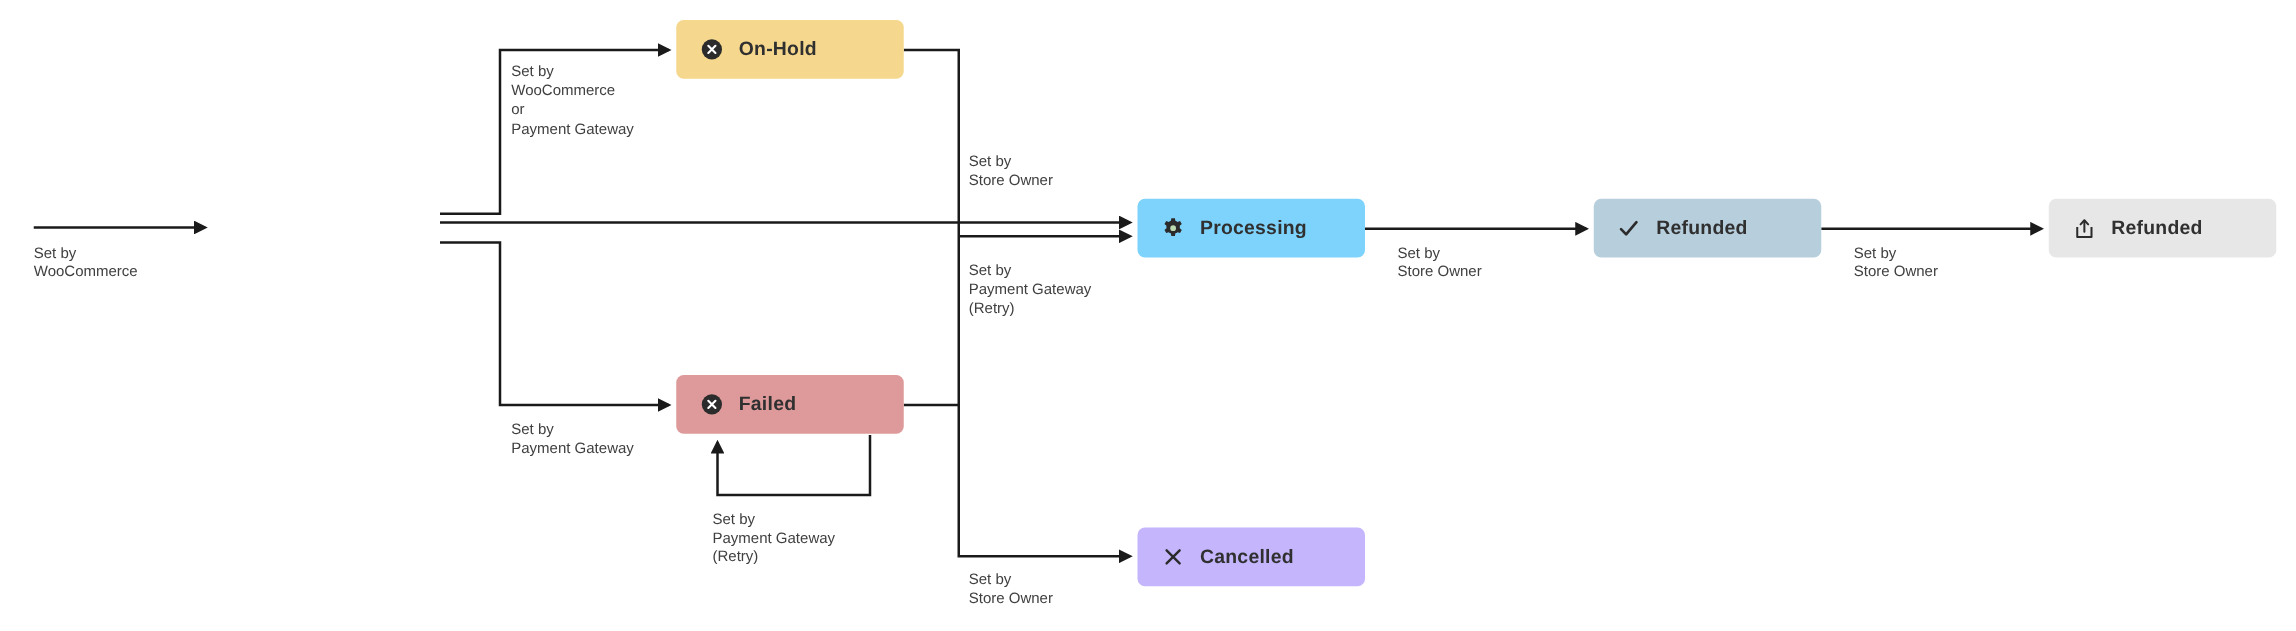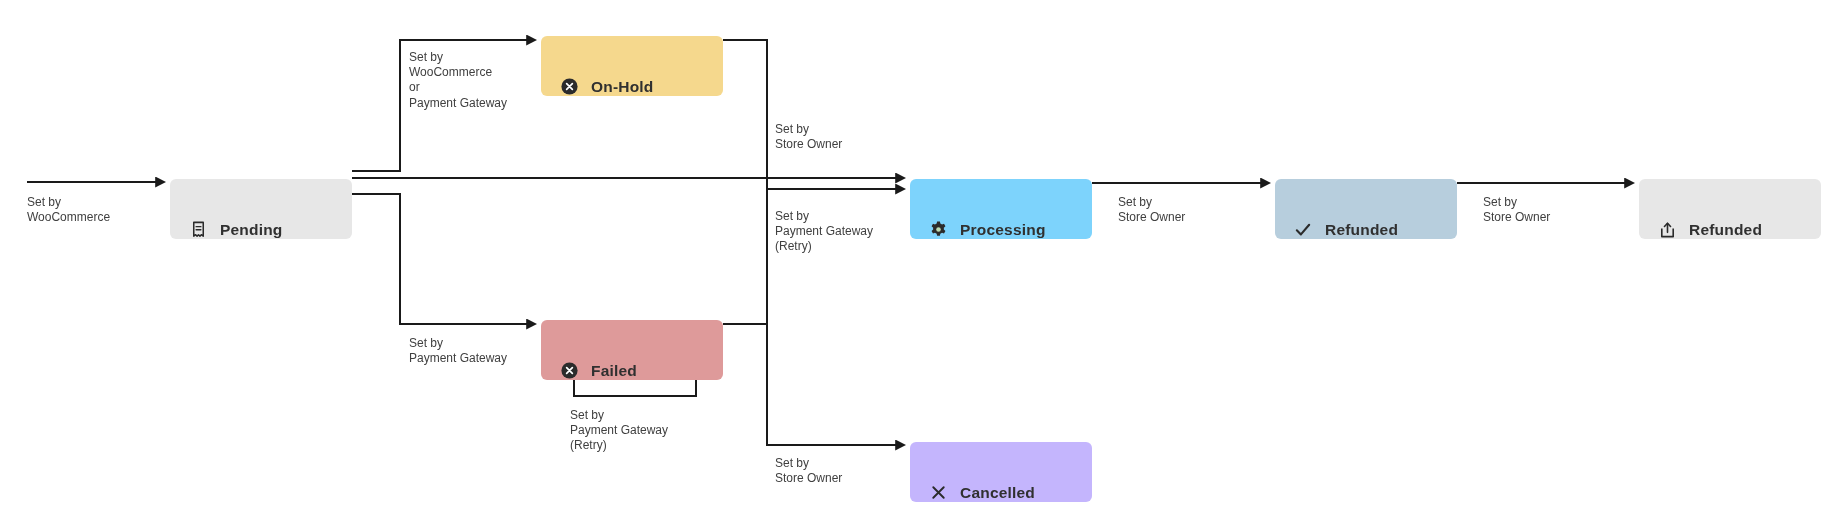--- a/index.html
+++ b/index.html
@@ -1,22 +1,22 @@
 <!DOCTYPE html>
 <html><head>
 <meta charset="utf-8">
 <style>
   * { margin:0; padding:0; box-sizing:border-box; }
   html,body { background:#ffffff; }
   body { font-family:"Liberation Sans", sans-serif; }
   .canvas { position:relative; width:1837px; height:505px; background:#ffffff; overflow:hidden; }
   .edges { position:absolute; left:0; top:0; pointer-events:none; }
   .node {
-    position:absolute; width:182px; height:60px; border-radius:6px;
-    display:flex; align-items:flex-end; gap:12px; padding:0 14px 0 18px;margin-top:20px;
+    position:absolute; width:182px; height:47px; border-radius:6px;
+    display:flex; align-items:center; gap:12px; padding:0 14px 0 18px;
   }
   .node-label { font-size:15.5px; font-weight:700; color:#303030; letter-spacing:.2px; }
   .icon { display:flex; align-items:center; justify-content:center; width:20px; height:20px; flex:0 0 auto; }
   .edge-label {
     position:absolute; font-size:12px; line-height:1.27; color:#404040;
     white-space:pre-line;
   }
 </style>
 </head>
 <body>
@@ -36,29 +36,20 @@
       <path d="M352 194 H400 V324 H535" marker-end="url(#arrow)"></path>
       <path d="M723 40 H767 V445 H904" marker-end="url(#arrow)"></path>
       <path d="M767 189 H904" marker-end="url(#arrow)"></path>
       <path d="M723 324 H767"></path>
       <path d="M696 348 V396 H574 V354" marker-end="url(#arrow)"></path>
       <path d="M1092 183 H1269" marker-end="url(#arrow)"></path>
       <path d="M1457 183 H1633" marker-end="url(#arrow)"></path>
     </g>
   </svg>
 
-  <div class="node" style="left: 170px; top: 159px; background: rgb(231, 231, 231);">
-    <span class="icon">
-      <svg width="19" height="19" viewBox="0 0 20 20">
-        <path d="M5 2.5h10v14.5l-2-1.5-1.5 1.5-1.5-1.5-1.5 1.5-1.5-1.5-2 1.5z" fill="none" stroke="#2b2b2b" stroke-width="1.6" stroke-linejoin="round"></path>
-        <path d="M7.5 7h5M7.5 10.3h5" stroke="#2b2b2b" stroke-width="1.5" stroke-linecap="round"></path>
-      </svg>
-    </span>
-    <span class="node-label">Pending</span>
-  </div>
 
   <div class="node" style="left: 541px; top: 16px; background: rgb(245, 216, 141);">
     <span class="icon">
       <svg width="19" height="19" viewBox="0 0 20 20">
         <circle cx="10" cy="10" r="8.5" fill="#2b2b2b"></circle>
         <path d="M7 7l6 6M13 7l-6 6" stroke="#ffffff" stroke-width="1.8" stroke-linecap="round"></path>
       </svg>
     </span>
     <span class="node-label">On-Hold</span>
   </div>

